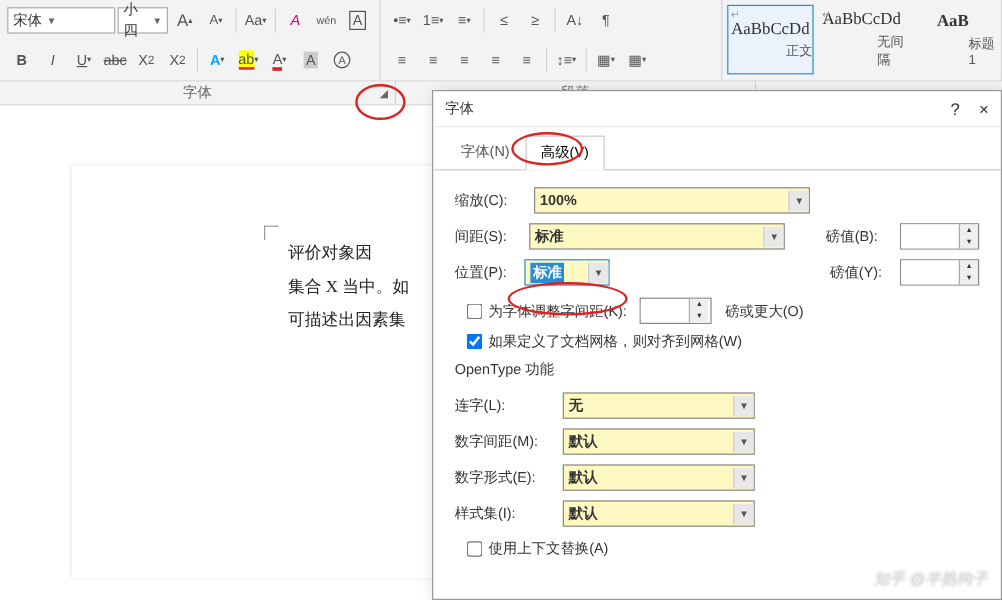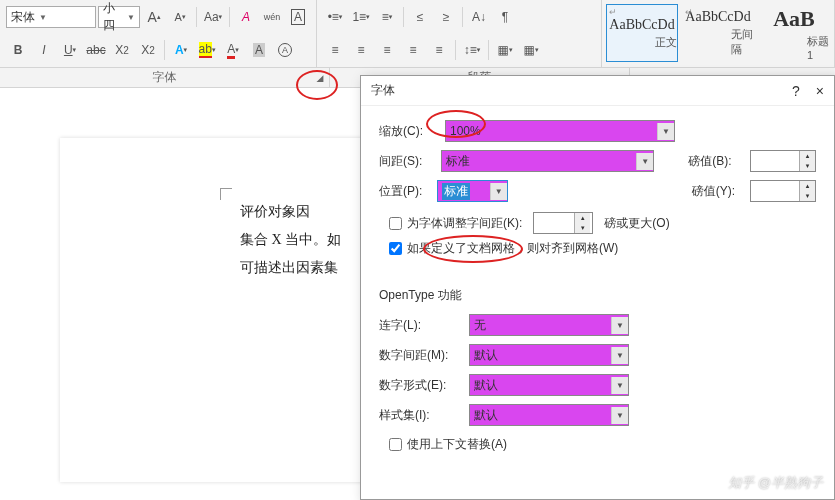--- a/index.html
+++ b/index.html
@@ -23,21 +23,21 @@
   .labelrow { background: #f3f3f3; height: 20px; display: flex; border-bottom: 1px solid #d4d4d4; }
   .label-cell { border-right: 1px solid #d4d4d4; display: flex; align-items: center; justify-content: center; color: #666; position: relative; }
   .label-cell.font { width: 330px; }
   .label-cell.para { width: 300px; }
   .launcher { position: absolute; right: 2px; bottom: 2px; width: 14px; height: 14px; display: flex; align-items: center; justify-content: center; font-size: 9px; color: #666; cursor: pointer; }
 
   
   .style-item { width: 72px; height: 58px; border: 1px solid transparent; display: flex; flex-direction: column; align-items: center; justify-content: center; margin: 2px; cursor: pointer; }
   .style-item.sel { border: 1px solid #2a8dd4; background: #eaf3fb; }
   .style-sample { font-size: 14px; font-family: "Times New Roman", serif; }
-  .style-sample.big { font-size: 22px; font-weight: bold; }
+  .style-sample.big { font-size: 14px; font-weight: bold; }
   .style-name { font-size: 11px; color: #555; margin-top: 2px; margin-left: 48px; }
   .style-corner { font-size: 9px; color: #999; position: absolute; }
 
   
   .doc { position: absolute; top: 88px; left: 0; width: 835px; height: 412px; background: #fff; }
   .page { position: absolute; top: 50px; left: 60px; width: 560px; background: #fff; box-shadow: 0 0 4px rgba(0,0,0,0.15); padding: 60px 50px 200px 180px; }
   .page p { font-size: 14px; line-height: 2; color: #222; font-family: "SimSun", serif; }
   .page .corner { position: absolute; top: 50px; left: 160px; width: 12px; height: 12px; border-left: 1px solid #999; border-top: 1px solid #999; }
 
   
@@ -45,21 +45,21 @@
   .dlg-title { height: 30px; display: flex; align-items: center; padding: 0 10px; font-size: 12px; color: #333; border-bottom: 1px solid #eee; justify-content: space-between; }
   .dlg-title .right { display: flex; gap: 16px; align-items: center; }
   .dlg-title .x { cursor: pointer; font-size: 14px; }
   .dlg-tabs { display: flex; padding: 6px 10px 0 10px; border-bottom: 1px solid #ccc; gap: 0; }
   .dlg-tab { padding: 5px 12px; border: 1px solid transparent; color: #555; cursor: pointer; border-bottom: none; }
   .dlg-tab.active { border: 1px solid #ccc; border-bottom: 1px solid #fff; background: #fff; position: relative; top: 1px; color: #000; }
   .dlg-body { padding: 10px 18px; }
   .section-title { margin: 8px 0 6px 0; color: #333; }
   .frow { display: flex; align-items: center; height: 30px; gap: 10px; }
   .flabel { width: 56px; text-align: left; color: #333; }
-  .fcombo { border: 1px solid #888; background: #d946ef; height: 22px; width: 130px; display: flex; align-items: center; justify-content: space-between; padding: 0 4px; cursor: pointer; }
+  .fcombo { border: 1px solid #888; background: #fef9c3; height: 22px; width: 130px; display: flex; align-items: center; justify-content: space-between; padding: 0 4px; cursor: pointer; font-weight: bold; }
   .fcombo .arrow { font-size: 8px; color: #555; background: #e8e8e8; border-left: 1px solid #ccc; padding: 4px 4px; margin: -4px -4px -4px 6px; }
   .fcombo.sel { border: 1px solid #2a8dd4; }
   .fcombo.sel .val { background: #2a8dd4; color: #fff; padding: 0 2px; }
   .fspin { border: 1px solid #888; height: 22px; width: 68px; display: flex; align-items: center; }
   .fspin input { border: none; width: 48px; padding: 0 4px; height: 20px; outline: none; }
   .fspin .spin { width: 16px; display: flex; flex-direction: column; border-left: 1px solid #aaa; }
   .fspin .spin div { height: 10px; font-size: 7px; text-align: center; background: #eee; cursor: pointer; line-height: 10px; }
   .gaplabel { margin-left: 24px; width: 56px; color: #333; }
   .chk { display: flex; align-items: center; gap: 5px; margin: 6px 0 2px 10px; }
   .chk input { width: 13px; height: 13px; }
@@ -257,20 +257,24 @@
 </div>
 
 <div class="dialog">
   <div class="dlg-title">
     <span>字体</span>
     <div class="right">
       <span class="x">?</span>
       <span class="x">×</span>
     </div>
   </div>
+  <div class="dlg-tabs">
+    <div class="dlg-tab">字体(N)</div>
+    <div class="dlg-tab active">高级(V)</div>
+  </div>
   <div class="dlg-body">
 
     <div class="frow">
       <span class="flabel">缩放(C):</span>
       <div class="fcombo" style="width:230px">
         <span class="val">100%</span>
           <span class="arrow">▼</span>
       </div>
     </div>
 
@@ -316,21 +320,21 @@
             <div>▾</div>
           </div>
         </div>
       <span>磅或更大(O)</span>
     </div>
     <div class="chk">
       <input type="checkbox" checked="" style="">
       <span>如果定义了文档网格，则对齐到网格(W)</span>
     </div>
 
-    <div class="section-title" style="margin-top:30px">OpenType 功能</div>
+    <div class="section-title" style="margin-top:7px">OpenType 功能</div>
 
     <div class="frow">
       <span class="flabel" style="width:80px">连字(L):</span>
       <div class="fcombo" style="width:160px">
         <span class="val">无</span>
           <span class="arrow">▼</span>
       </div>
     </div>
     <div class="frow">
       <span class="flabel" style="width:80px">数字间距(M):</span>

